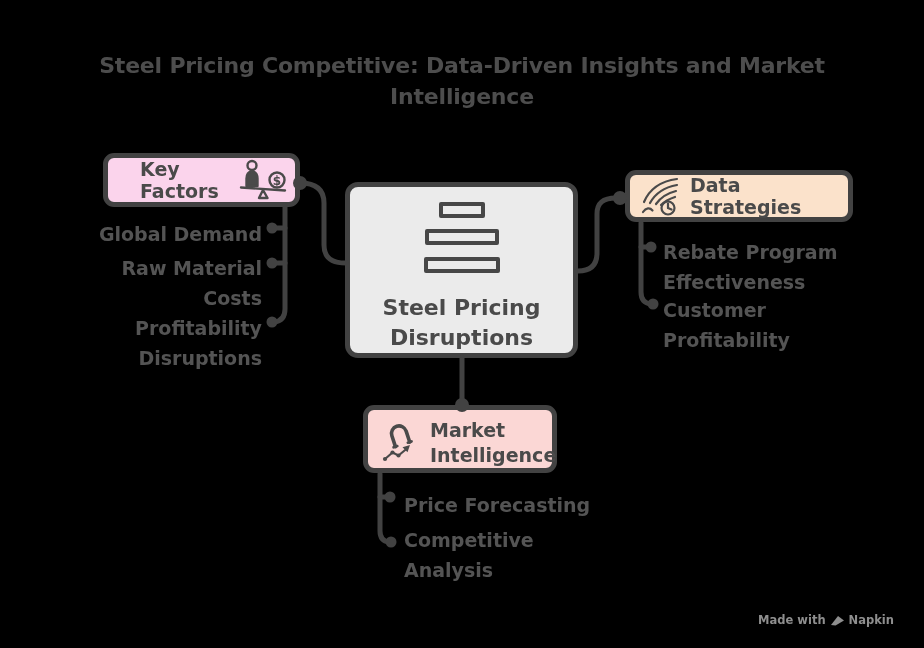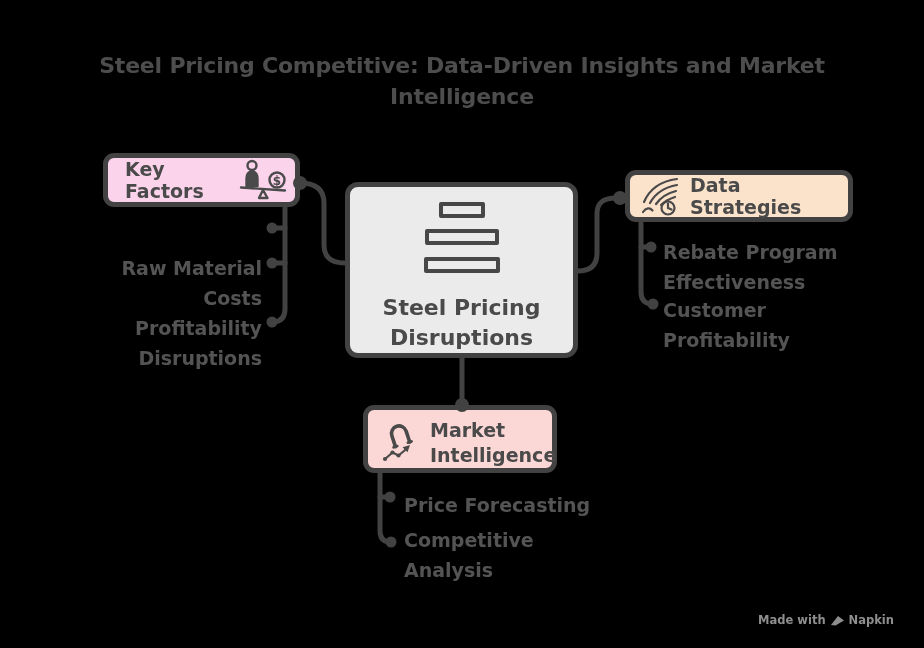--- a/index.html
+++ b/index.html
@@ -10,21 +10,21 @@
   .title{
     position:absolute;left:67px;top:50px;width:790px;text-align:center;
     font-size:22px;line-height:31px;color:#4d4d4d;letter-spacing:-0.2px;
   }
   .connectors{position:absolute;left:0;top:0;z-index:3;pointer-events:none;}
   .node{
     position:absolute;box-sizing:border-box;border:5px solid #424242;border-radius:11px;
     display:flex;align-items:center;color:#4a4a4a;z-index:2;
   }
   .node-kf{left:103px;top:153px;width:197px;height:54px;background:#fbd4ec;
-    justify-content:space-between;padding:0 8px 0 17px;font-size:19px;}
+    justify-content:space-between;padding:0 8px 0 32px;font-size:19px;}
   .node-da{left:625px;top:170px;width:228px;height:52px;background:#fbe2cb;
     padding:0 8px 0 10px;gap:8px;font-size:19px;}
   .node-mi{left:363px;top:405px;width:194px;height:68px;background:#fbd7d5;
     padding:8px 6px 0 12px;gap:10px;font-size:19px;line-height:25px;}
   .node-mi .node-label{width:132px;}
   .node-center{
     left:345px;top:182px;width:233px;height:176px;background:#ebebeb;border-radius:13px;
     flex-direction:column;justify-content:flex-start;padding-top:15px;
   }
   .bar{box-sizing:border-box;height:16px;border:4px solid #474747;border-radius:2px;background:transparent;}
@@ -90,20 +90,21 @@
           <circle cx="13" cy="7.5" r="4.5"></circle>
           <path d="M13 13 C9.5 14 7.5 17 7.5 20.5 L7.5 28 L18.5 28 L18.5 20.5 C18.5 17 16.5 14 13 13 Z" fill="#4a4a4a"></path>
           <path d="M2 29.5 L46 32.5"></path>
           <path d="M24 32 L20 40 L28.5 40 Z"></path>
           <circle cx="38" cy="22" r="7.5"></circle>
         </g>
         <text x="38" y="26.5" text-anchor="middle" font-size="12" font-weight="bold" fill="#4a4a4a" font-family="DejaVu Sans, sans-serif">$</text>
       </svg>
     </span>
   </div>
+  <div class="item item-l" style="right:662px; top:219px; width:210px;">Global Demand</div>
   <div class="item item-l" style="right:662px; top:253px; width:145px;">Raw Material Costs</div>
   <div class="item item-l" style="right:662px; top:313px; width:165px;">Profitability Disruptions</div>
 
   <div class="node node-center">
     <div class="icon" style="flex-direction:column;align-items:center;">
       <div class="bar bar1"></div>
       <div class="bar bar2"></div>
       <div class="bar bar3"></div>
     </div>
     <div class="center-label">Steel Pricing Disruptions</div>

